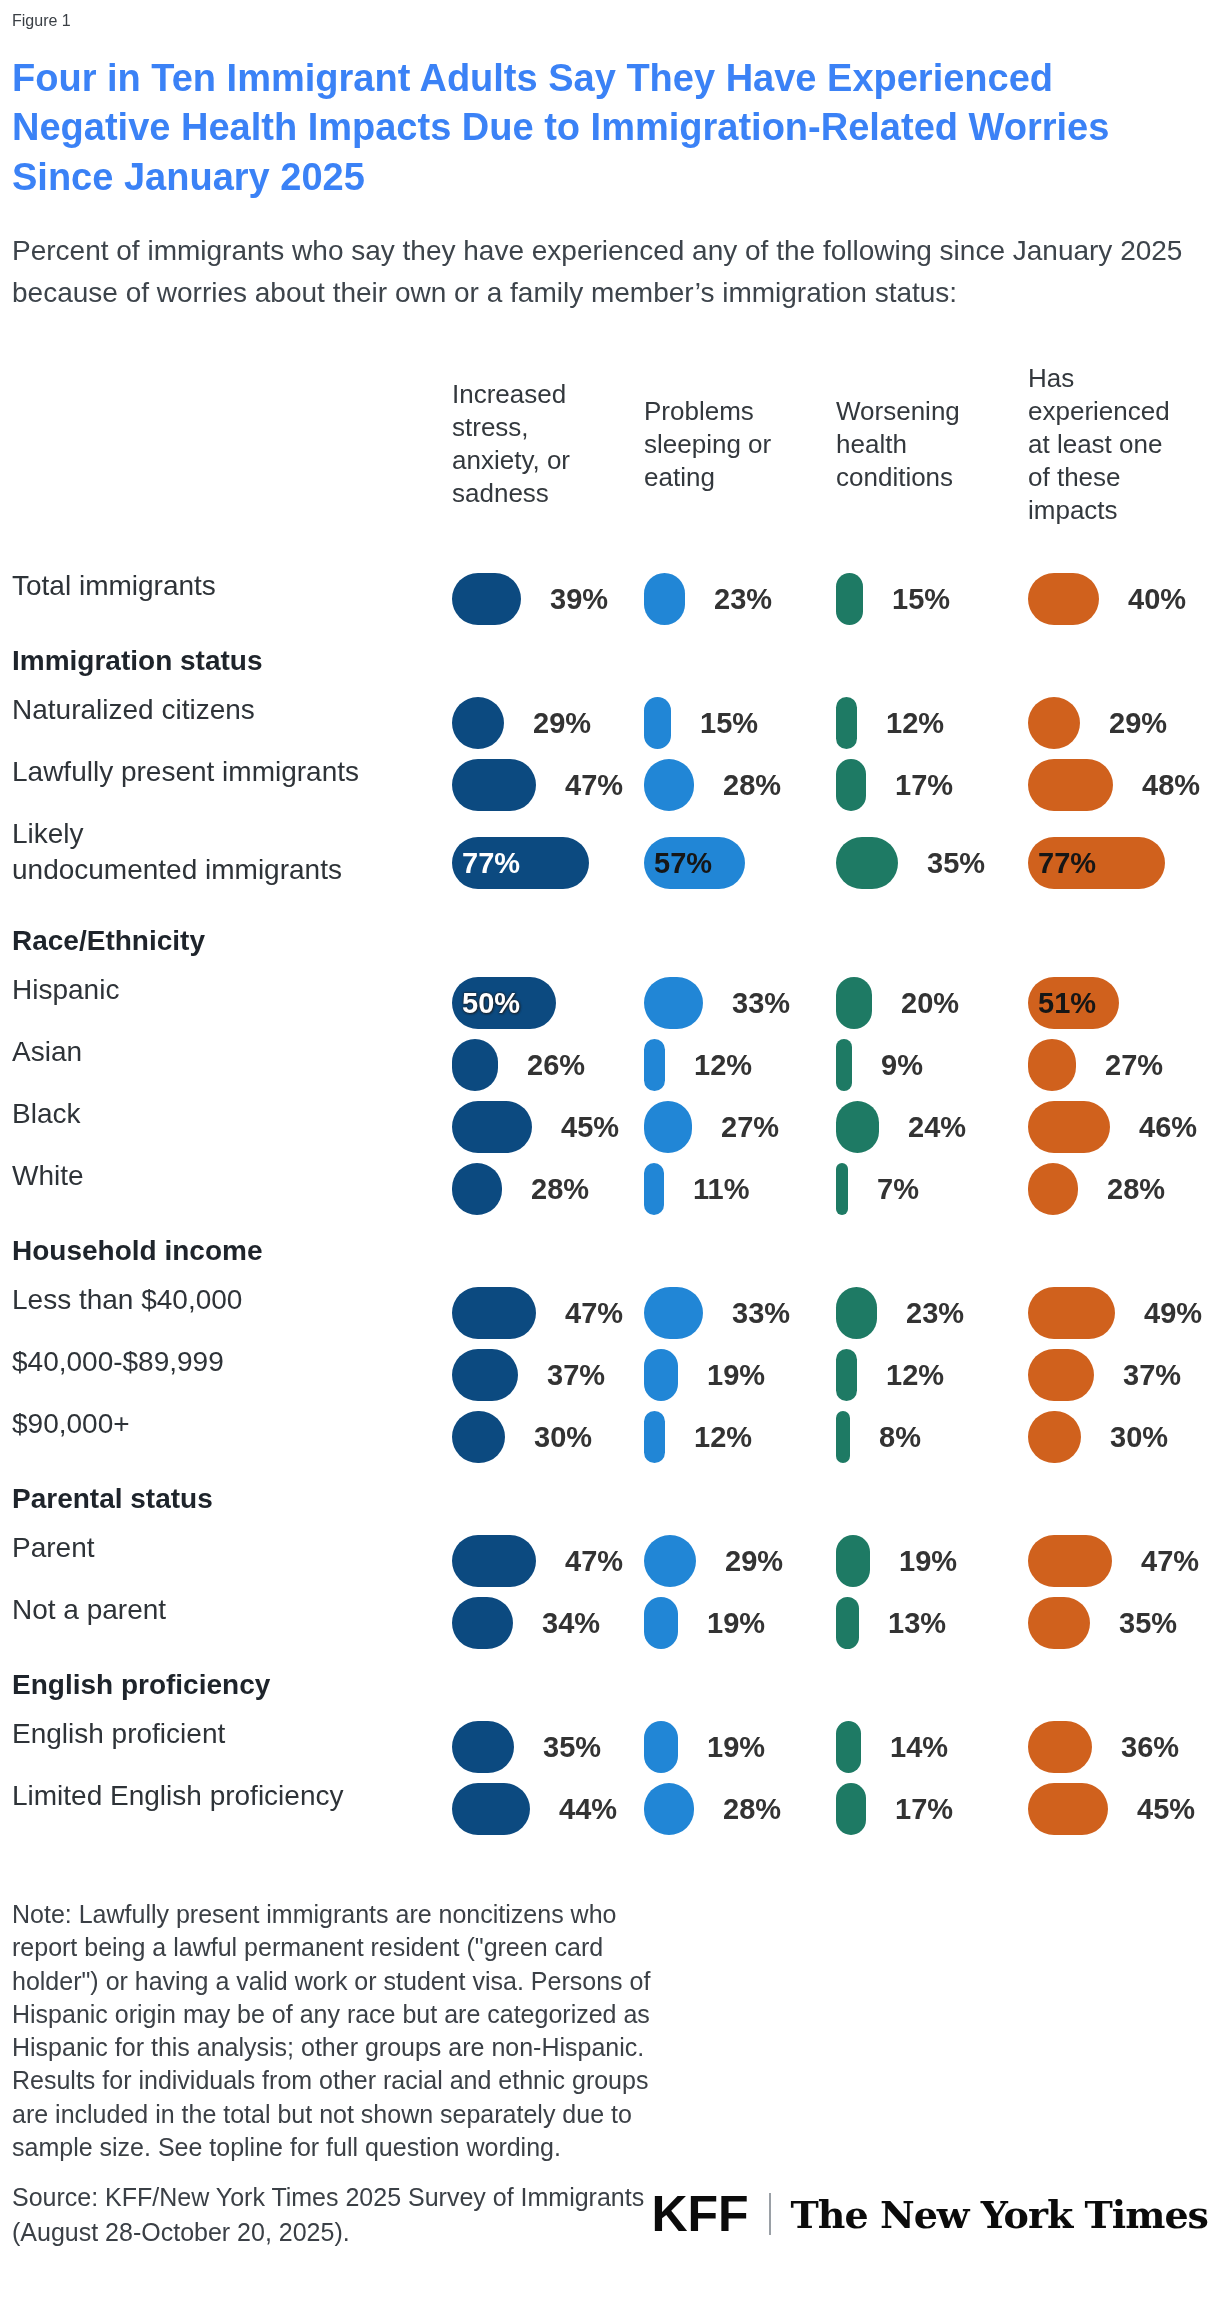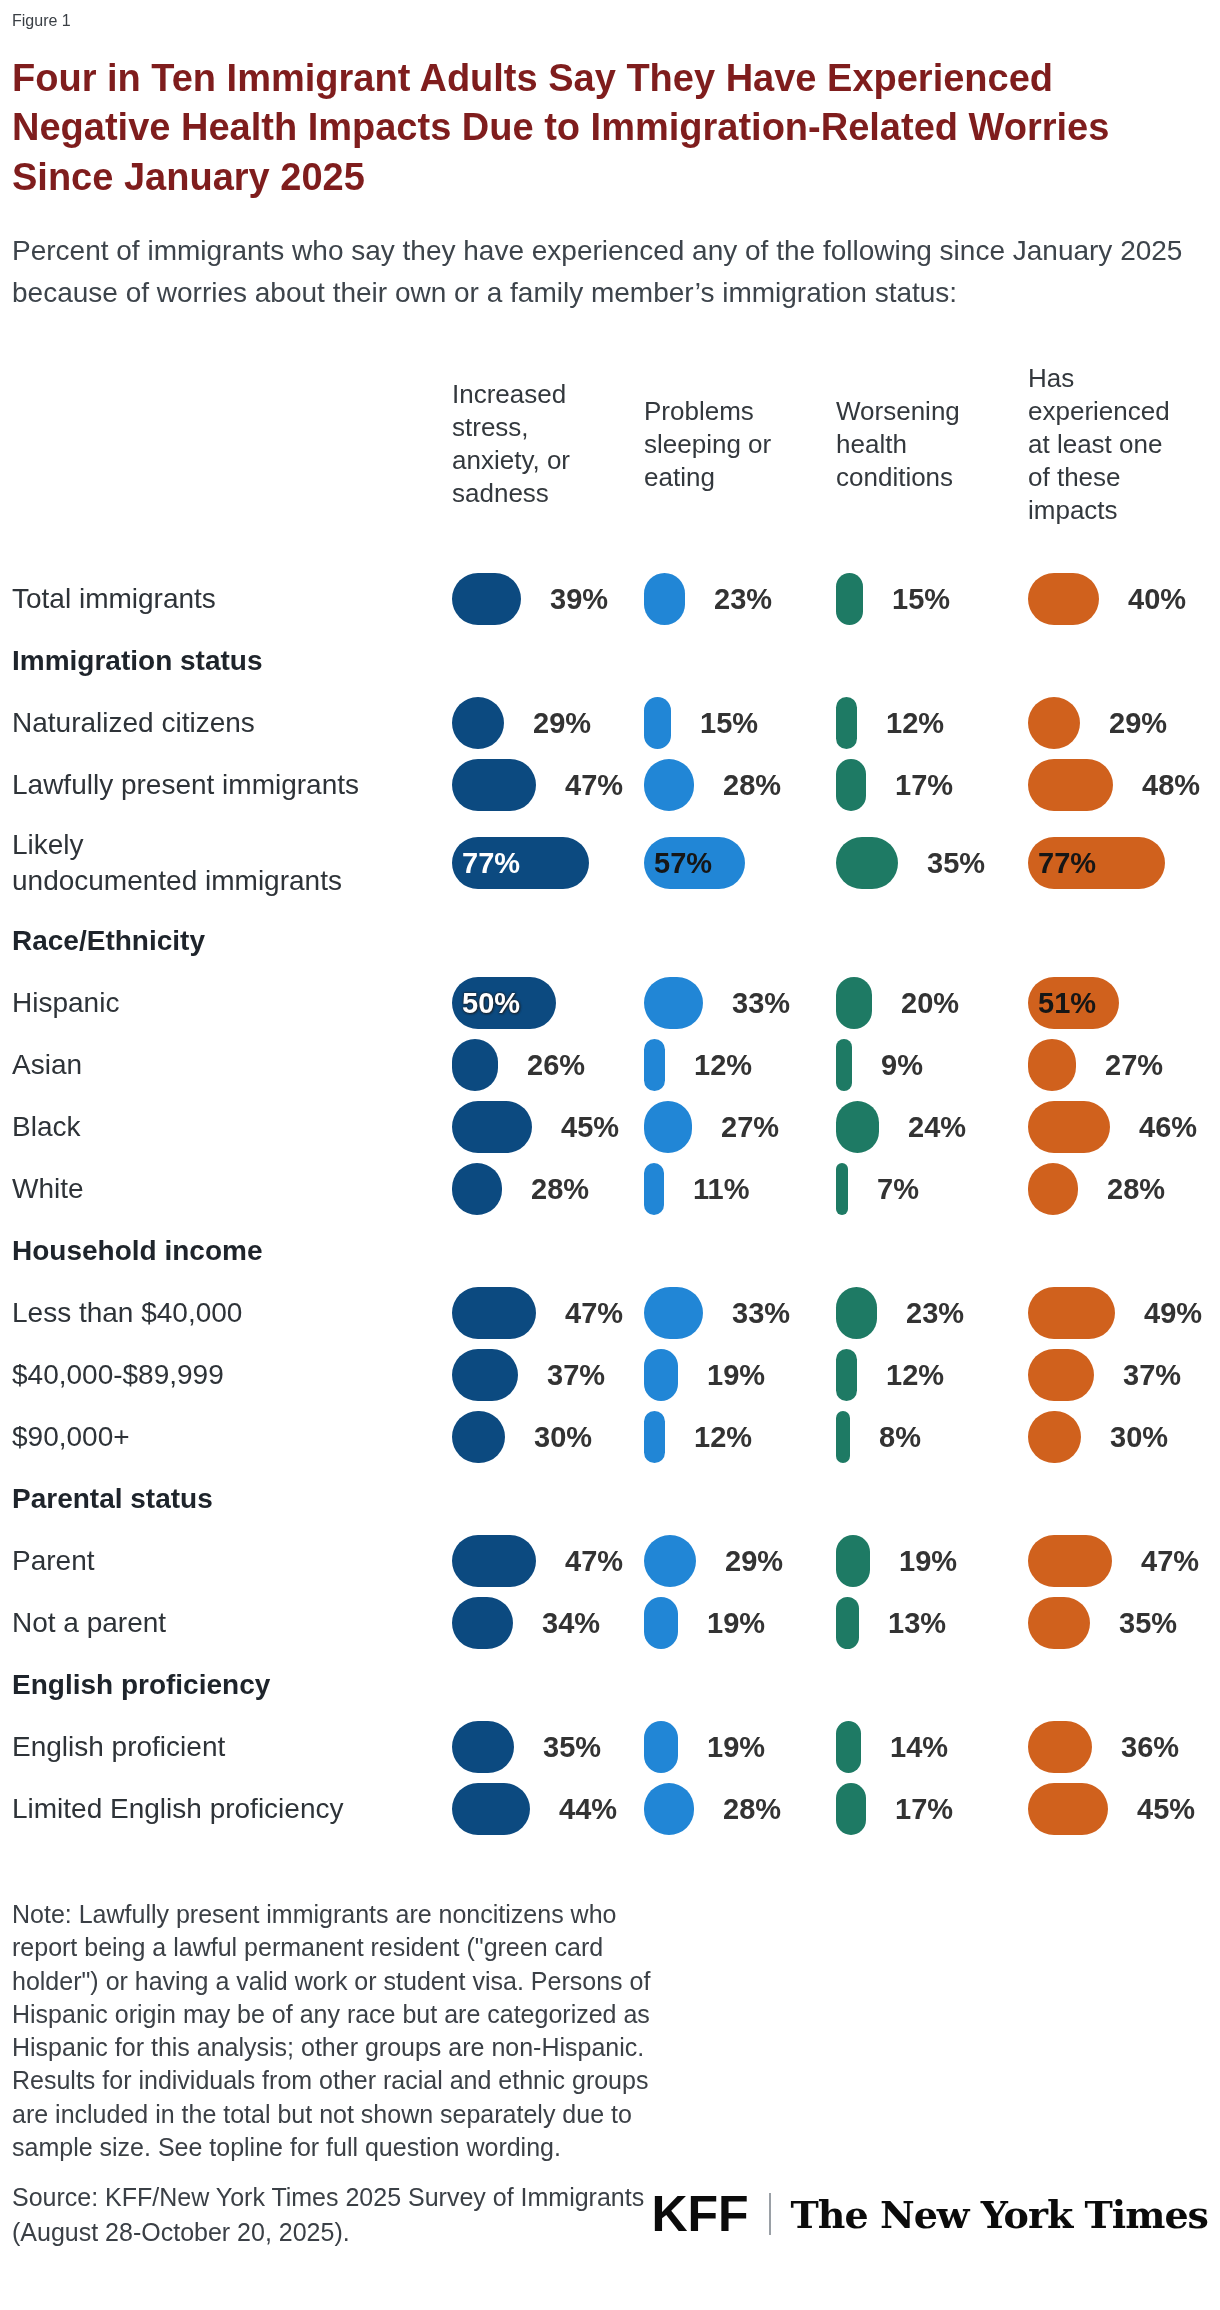--- a/index.html
+++ b/index.html
@@ -16,21 +16,21 @@
   }
   .figure-label {
     font-size: 16px;
     color: #3a3f45;
     margin-bottom: 24px;
   }
   .chart-title {
     font-size: 38px;
     line-height: 1.3;
     font-weight: bold;
-    color: #7f1d1d;
+    color: #3b82f6;
     max-width: 1196px;
     margin-bottom: 28px;
   }
   .chart-subtitle {
     font-size: 28px;
     line-height: 1.5;
     color: #3d444b;
     max-width: 1196px;
     margin-bottom: 16px;
   }
@@ -46,21 +46,21 @@
   .col-header {
     width: 192px;
     flex: none;
     font-size: 26px;
     line-height: 1.27;
     color: #33383d;
     white-space: pre-line;
   }
   .data-row {
     display: flex;
-    align-items: center;
+    align-items: flex-start;
     height: 62px;
   }
   .data-row.tall { height: 94px; }
   .section-row {
     display: flex;
     align-items: center;
     height: 62px;
   }
   .section-label {
     font-size: 28px;

